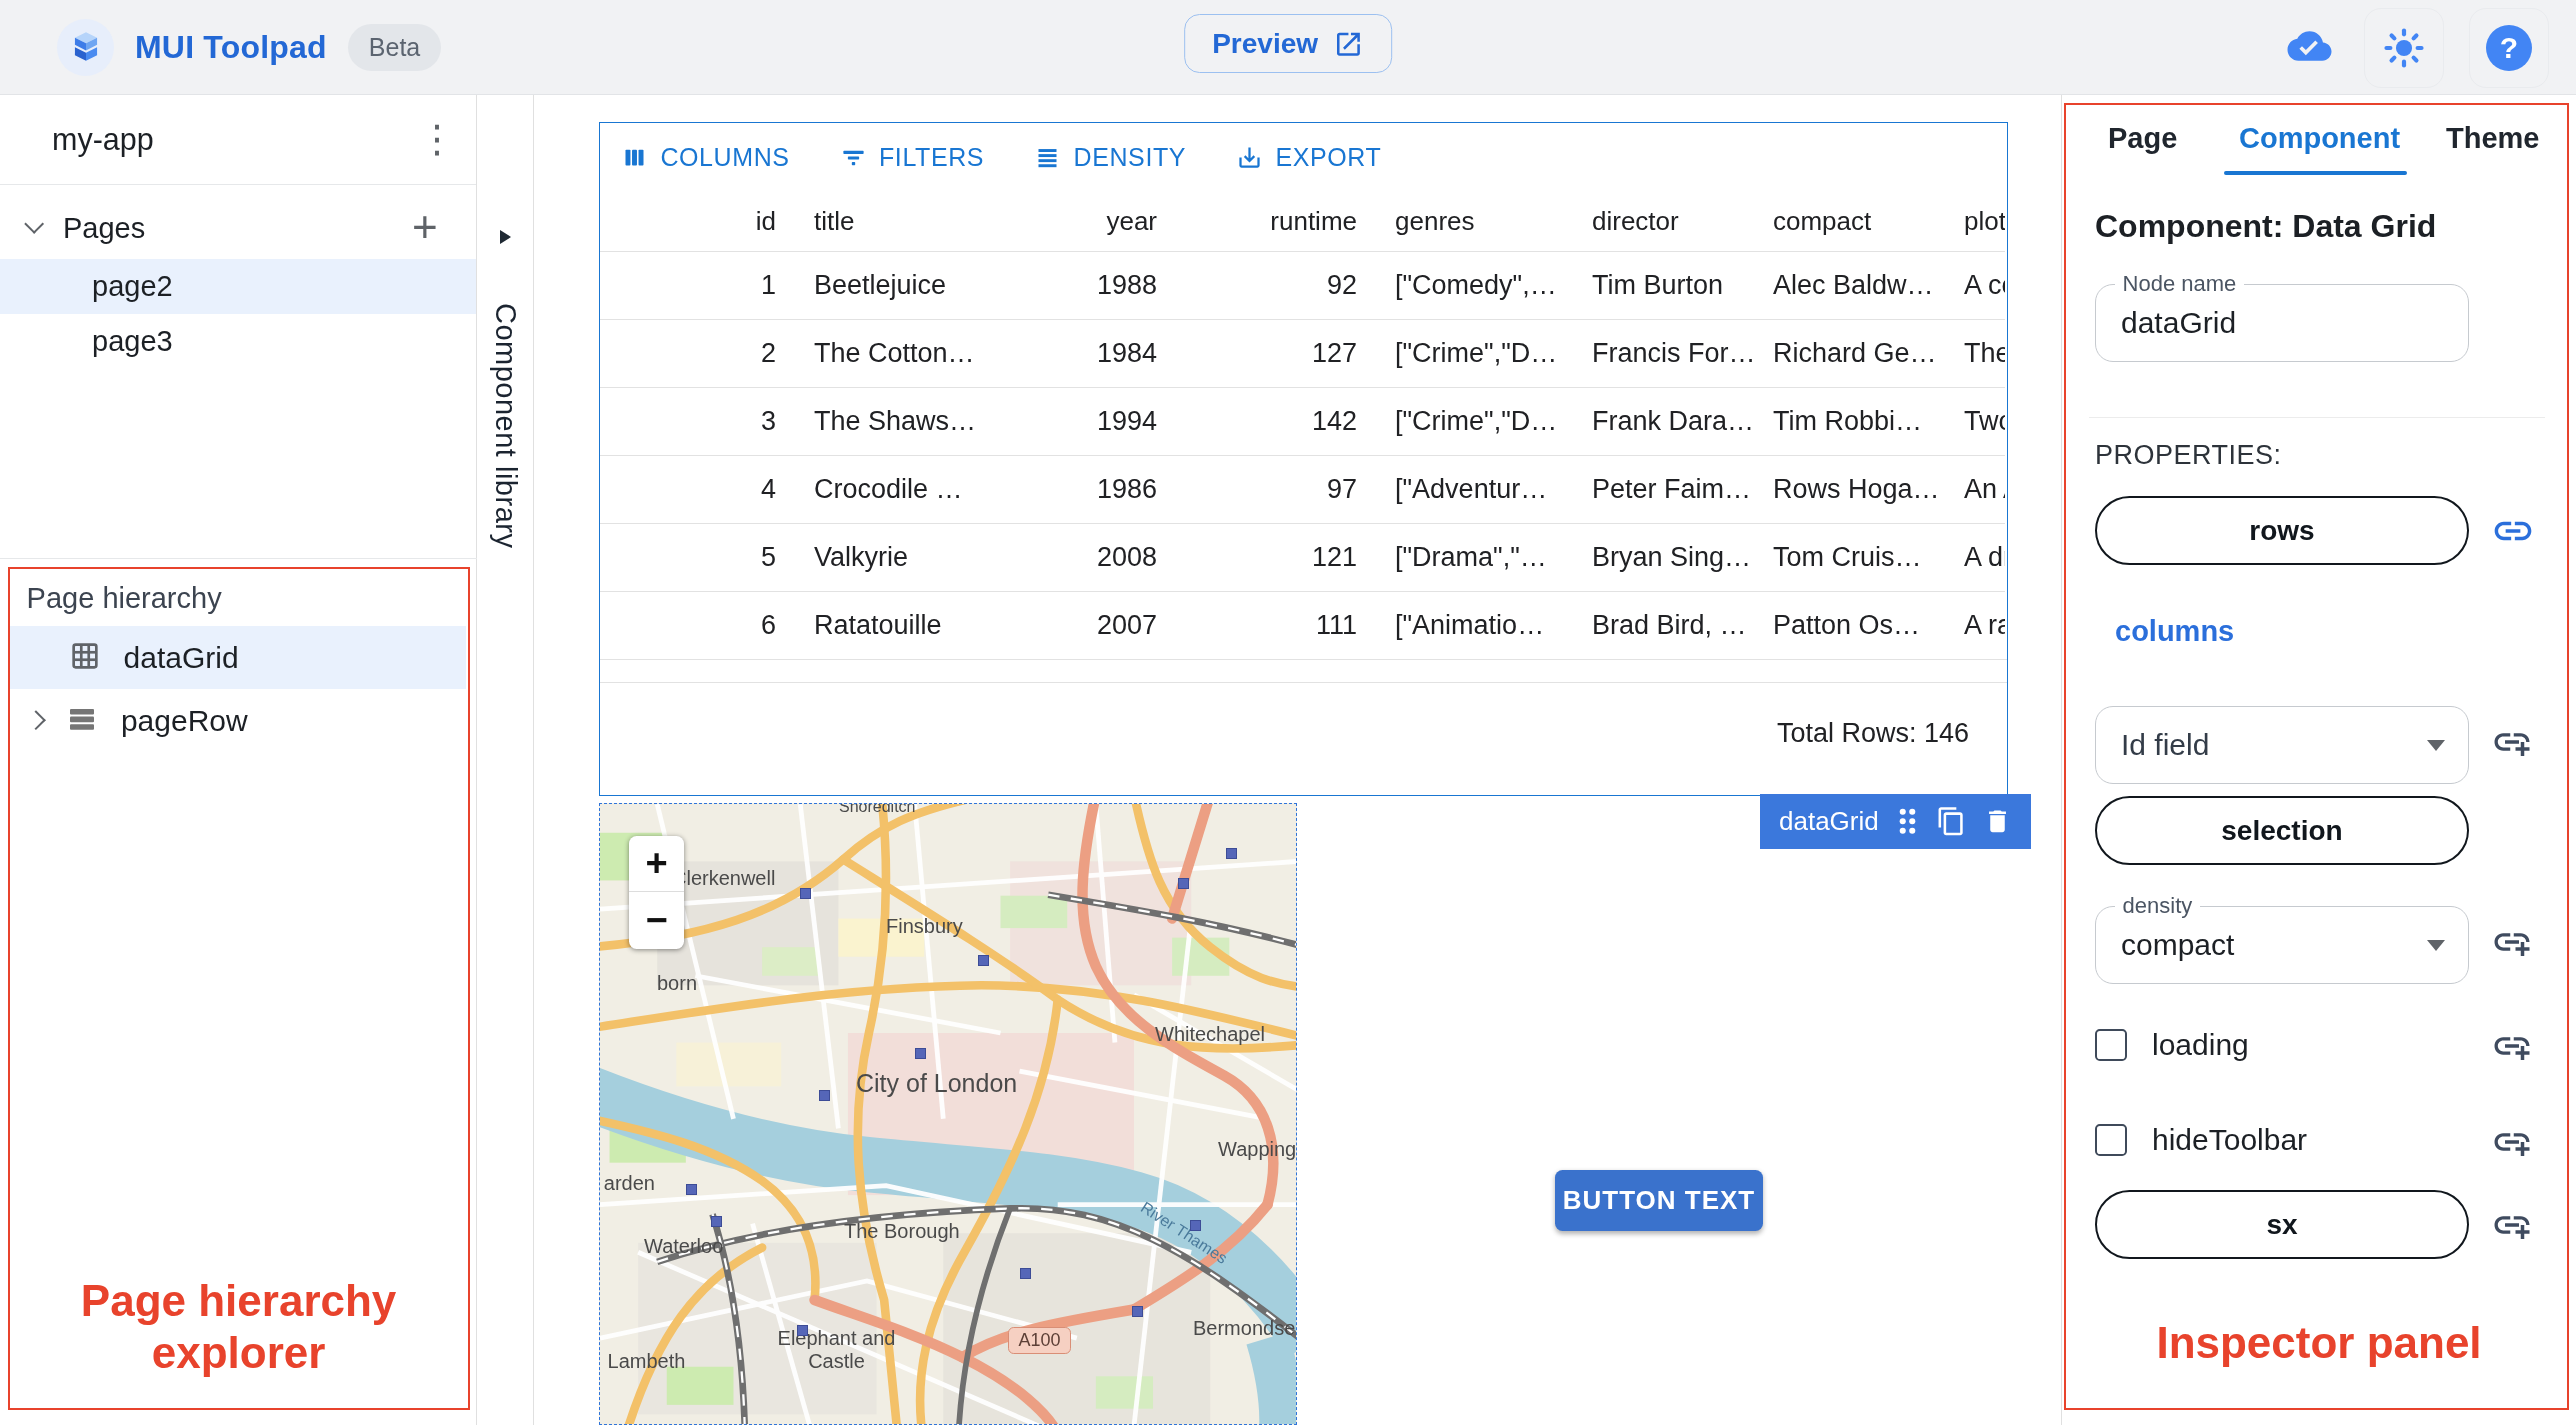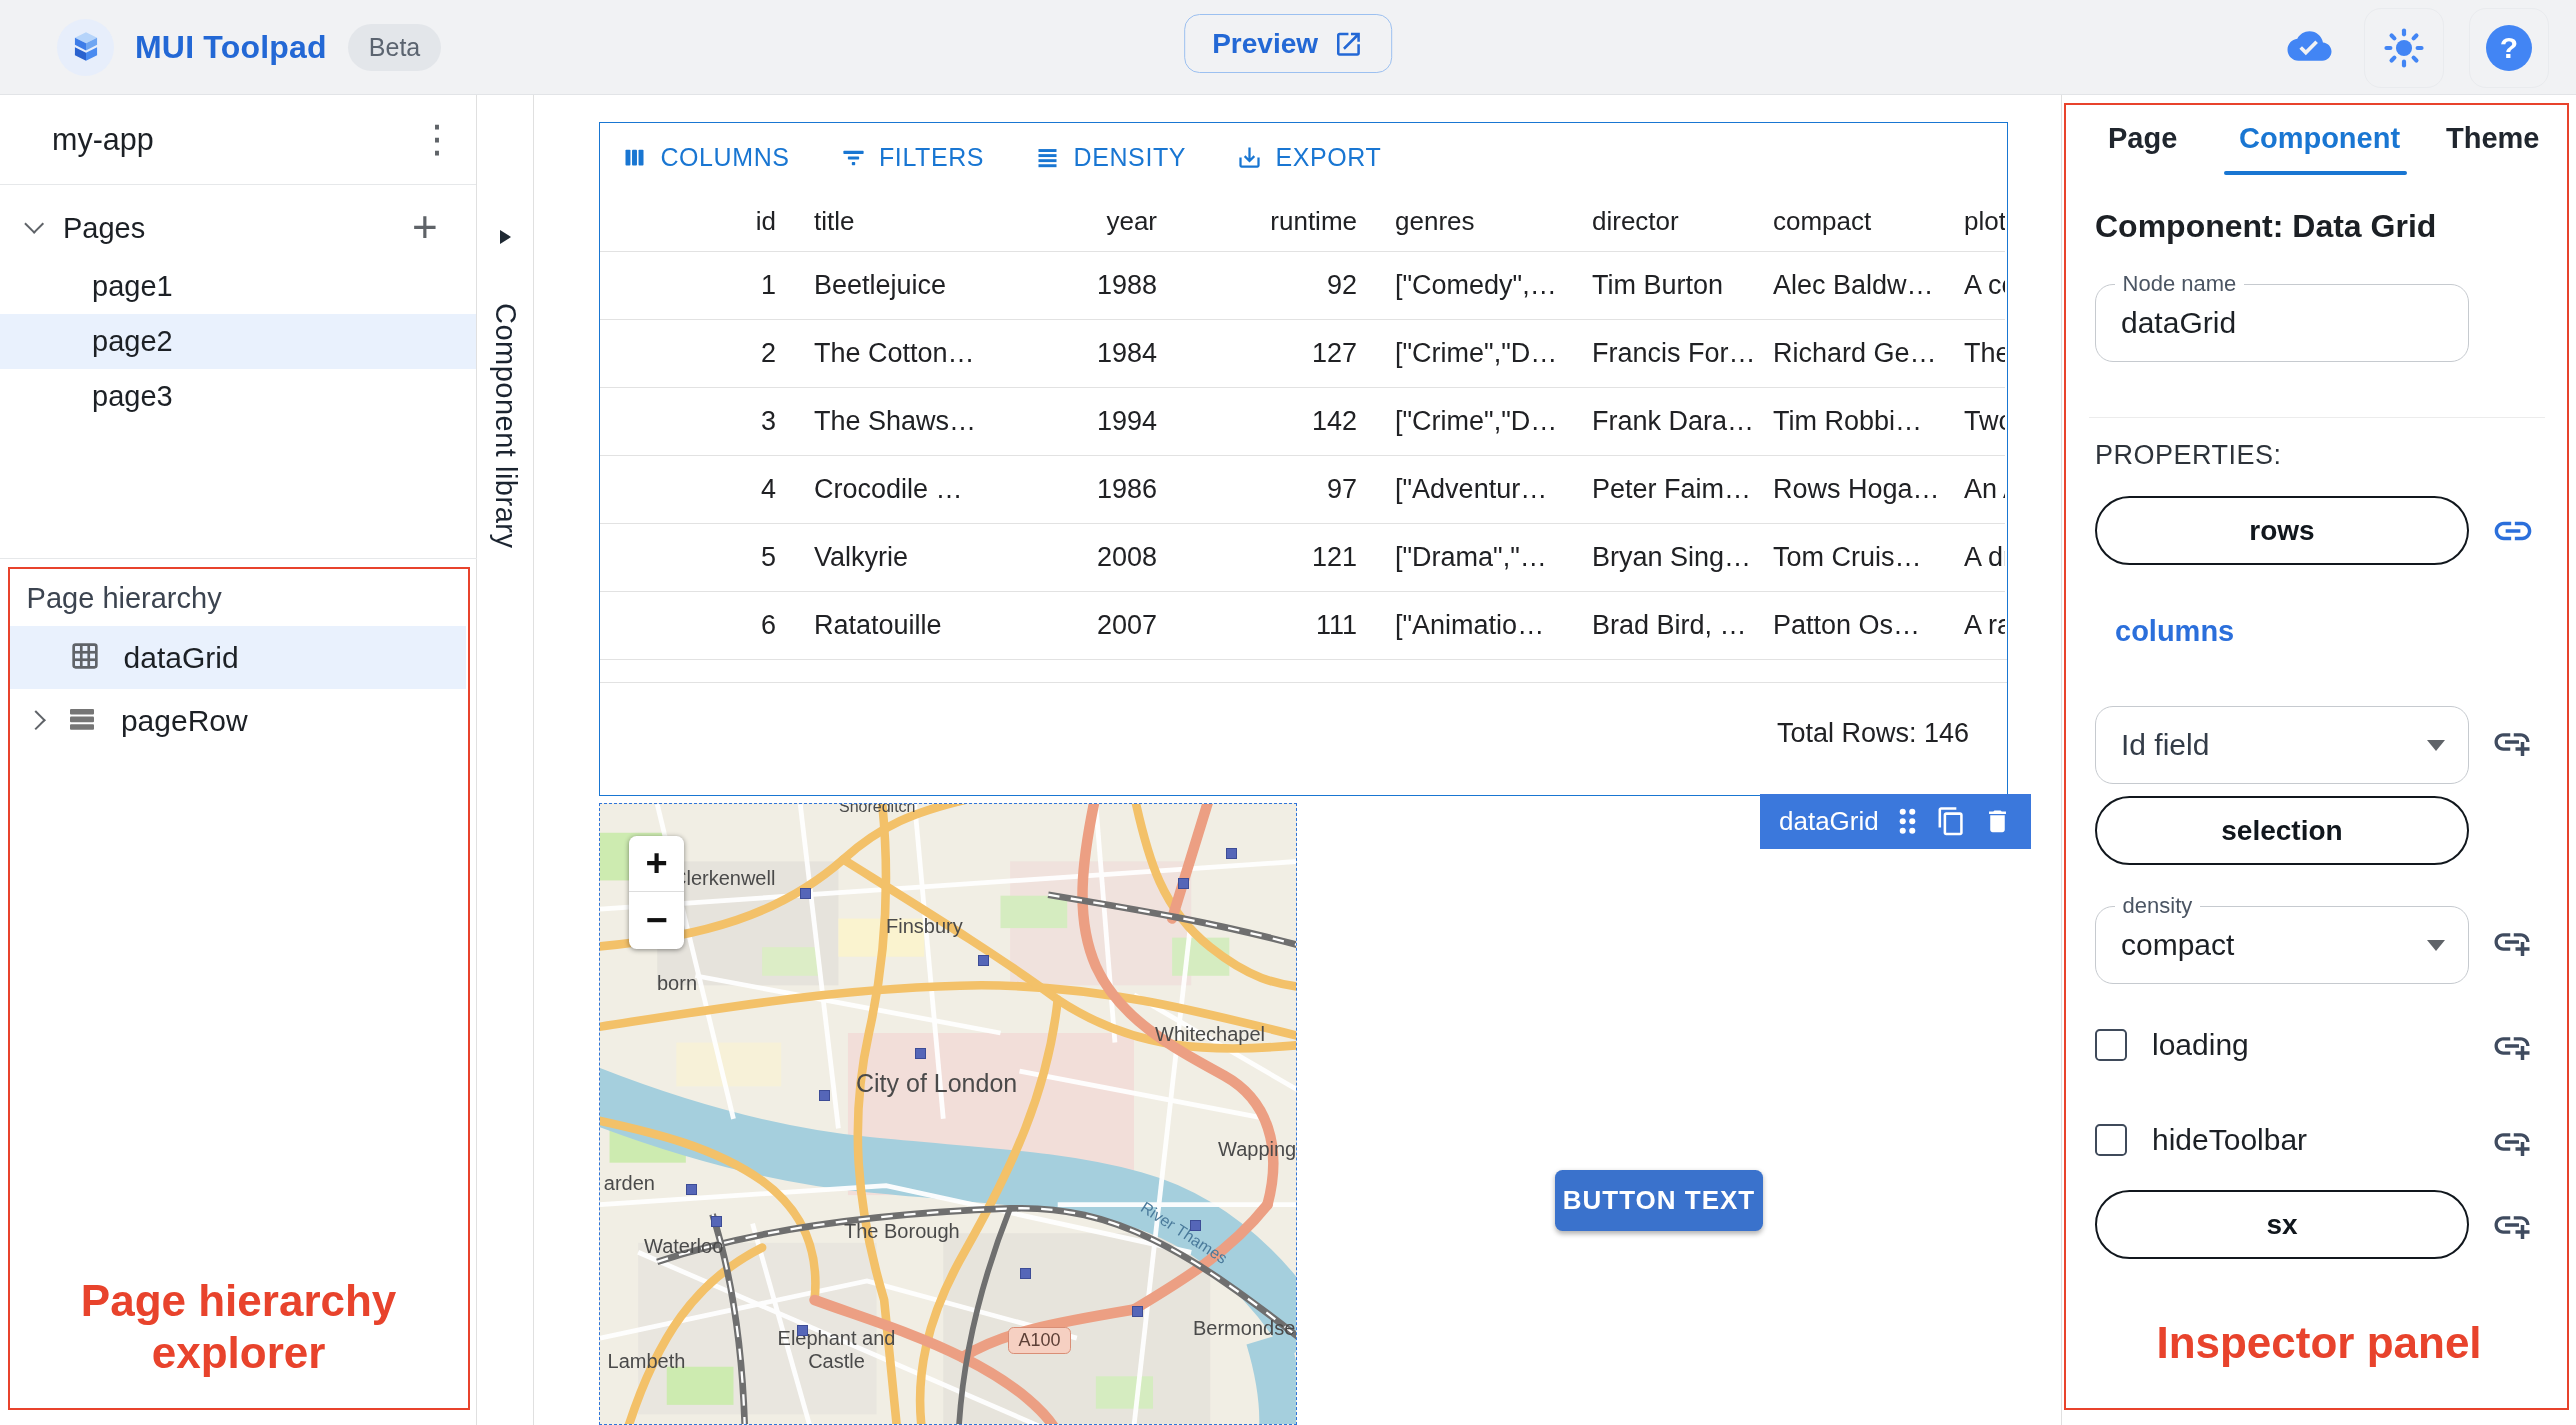--- a/index.html
+++ b/index.html
@@ -161,21 +161,20 @@
       <span class="project-name">my-app</span>
       <span class="kebab">⋮</span>
     </div>
 
     <div class="pages-row">
       <span class="chev chev-down"></span>
       <span class="pages-label">Pages</span>
       <span class="plus-btn">+</span>
     </div>
     <div id="pages-list">
-        <div class="page-item">page1</div>
         <div class="page-item selected">page2</div>
         <div class="page-item">page3</div>
       </div>
 
     <div class="sidebar-divider"></div>
 
     <div class="hier-box">
       <div class="hier-title">Page hierarchy</div>
 
       <div class="hier-item selected" style="top:57px;">

